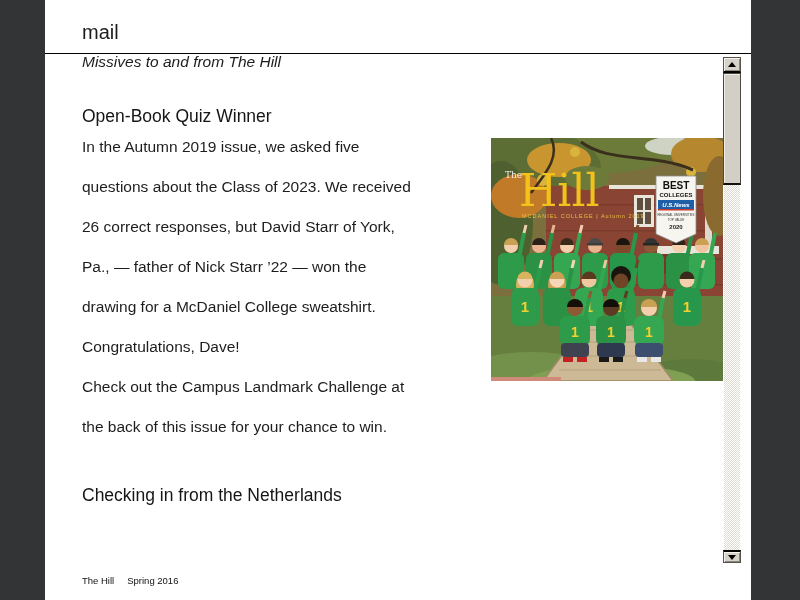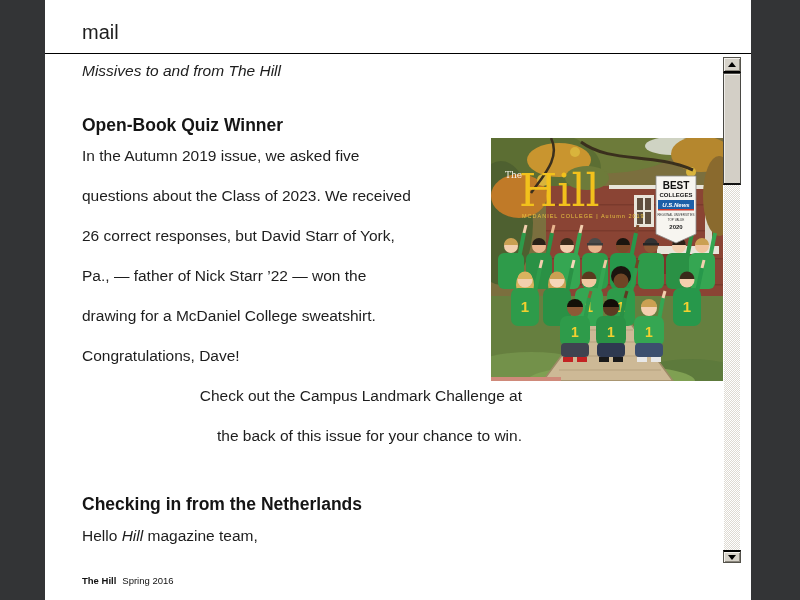--- a/index.html
+++ b/index.html
@@ -10,43 +10,43 @@
   }
   .panel {
     position:absolute; left:45px; top:0; width:706px; height:600px;
     background:#ffffff;
   }
   .masthead {
     height:54px; box-sizing:border-box; border-bottom:1px solid #000;
     padding:21px 0 8px 37px; font-size:20px; color:#1d1d1d;
   }
   .content {
-    position:absolute; left:37px; top:56px; width:641px; color:#1d1d1d;
+    position:absolute; left:37px; top:47px; width:641px; color:#1d1d1d;
   }
   .tagline {
     margin:5px 0 0 0; font-style:italic; font-size:15.5px; line-height:20px;
   }
   h2 {
-    margin:0; font-size:17.5px; line-height:22px; font-weight:bold; color:#151515;
+    margin:0; font-size:17.5px; line-height:22px; font-weight:normal; color:#151515;
   }
   h2.s1 { margin-top:33px; }
   h2.s2 { margin-top:37px; }
   p.lines {
     white-space:pre-line; margin:0; font-size:15.5px; line-height:40px; width:440px;
   }
   p.full { width:641px; }
   .p1 { margin-top:10px; }
-  .p2 { margin-top:28px;text-align:right; }
+  .p2 { margin-top:28px; }
   .greeting { margin:7px 0 0 0; font-size:15.5px; line-height:28px; }
   .it { font-style:italic; }
   .p3 { margin-top:24px; }
   .footer {
     position:absolute; left:37px; top:575px; font-size:9.5px; color:#111;
   }
-  .footer .ft-title { font-weight:bold; margin-right:6px; }
+  .footer .ft-title { font-weight:normal; margin-right:13px; }
   .cover { position:absolute; left:446px; top:138px; }
 
   
   .scrollbar { position:absolute; left:678px; top:57px; width:18px; height:506px; }
   .sb-btn {
     position:absolute; left:0; width:18px; box-sizing:border-box;
     background:#d6d2c9; border:1px solid #55534c;
     box-shadow:inset 1px 1px 0 #f4f2ee, inset -1px -1px 0 #8a867c;
     display:flex; align-items:center; justify-content:center;
   }
@@ -87,21 +87,20 @@
     <p class="lines p1">In the Autumn 2019 issue, we asked five
 questions about the Class of 2023. We received
 26 correct responses, but David Starr of York,
 Pa., — father of Nick Starr ’22 — won the
 drawing for a McDaniel College sweatshirt.
 Congratulations, Dave!</p>
     <p class="lines p2">Check out the Campus Landmark Challenge at
 the back of this issue for your chance to win.</p>
 
     <h2 class="s2">Checking in from the Netherlands</h2>
-    <p class="greeting"><span>Hello </span><span class="it">Hill</span><span> magazine team,</span></p>
   </div>
 
   <div class="footer">
     <span class="ft-title">The Hill</span><span>Spring 2016</span>
   </div>
 
   <svg class="cover" width="232" height="243" viewBox="0 0 232 243" xmlns="http://www.w3.org/2000/svg">
 
     <rect x="0" y="0" width="232" height="243" fill="#7b6f3e"></rect>
     <ellipse cx="100" cy="12" rx="85" ry="24" fill="#6d7b3a"></ellipse>

